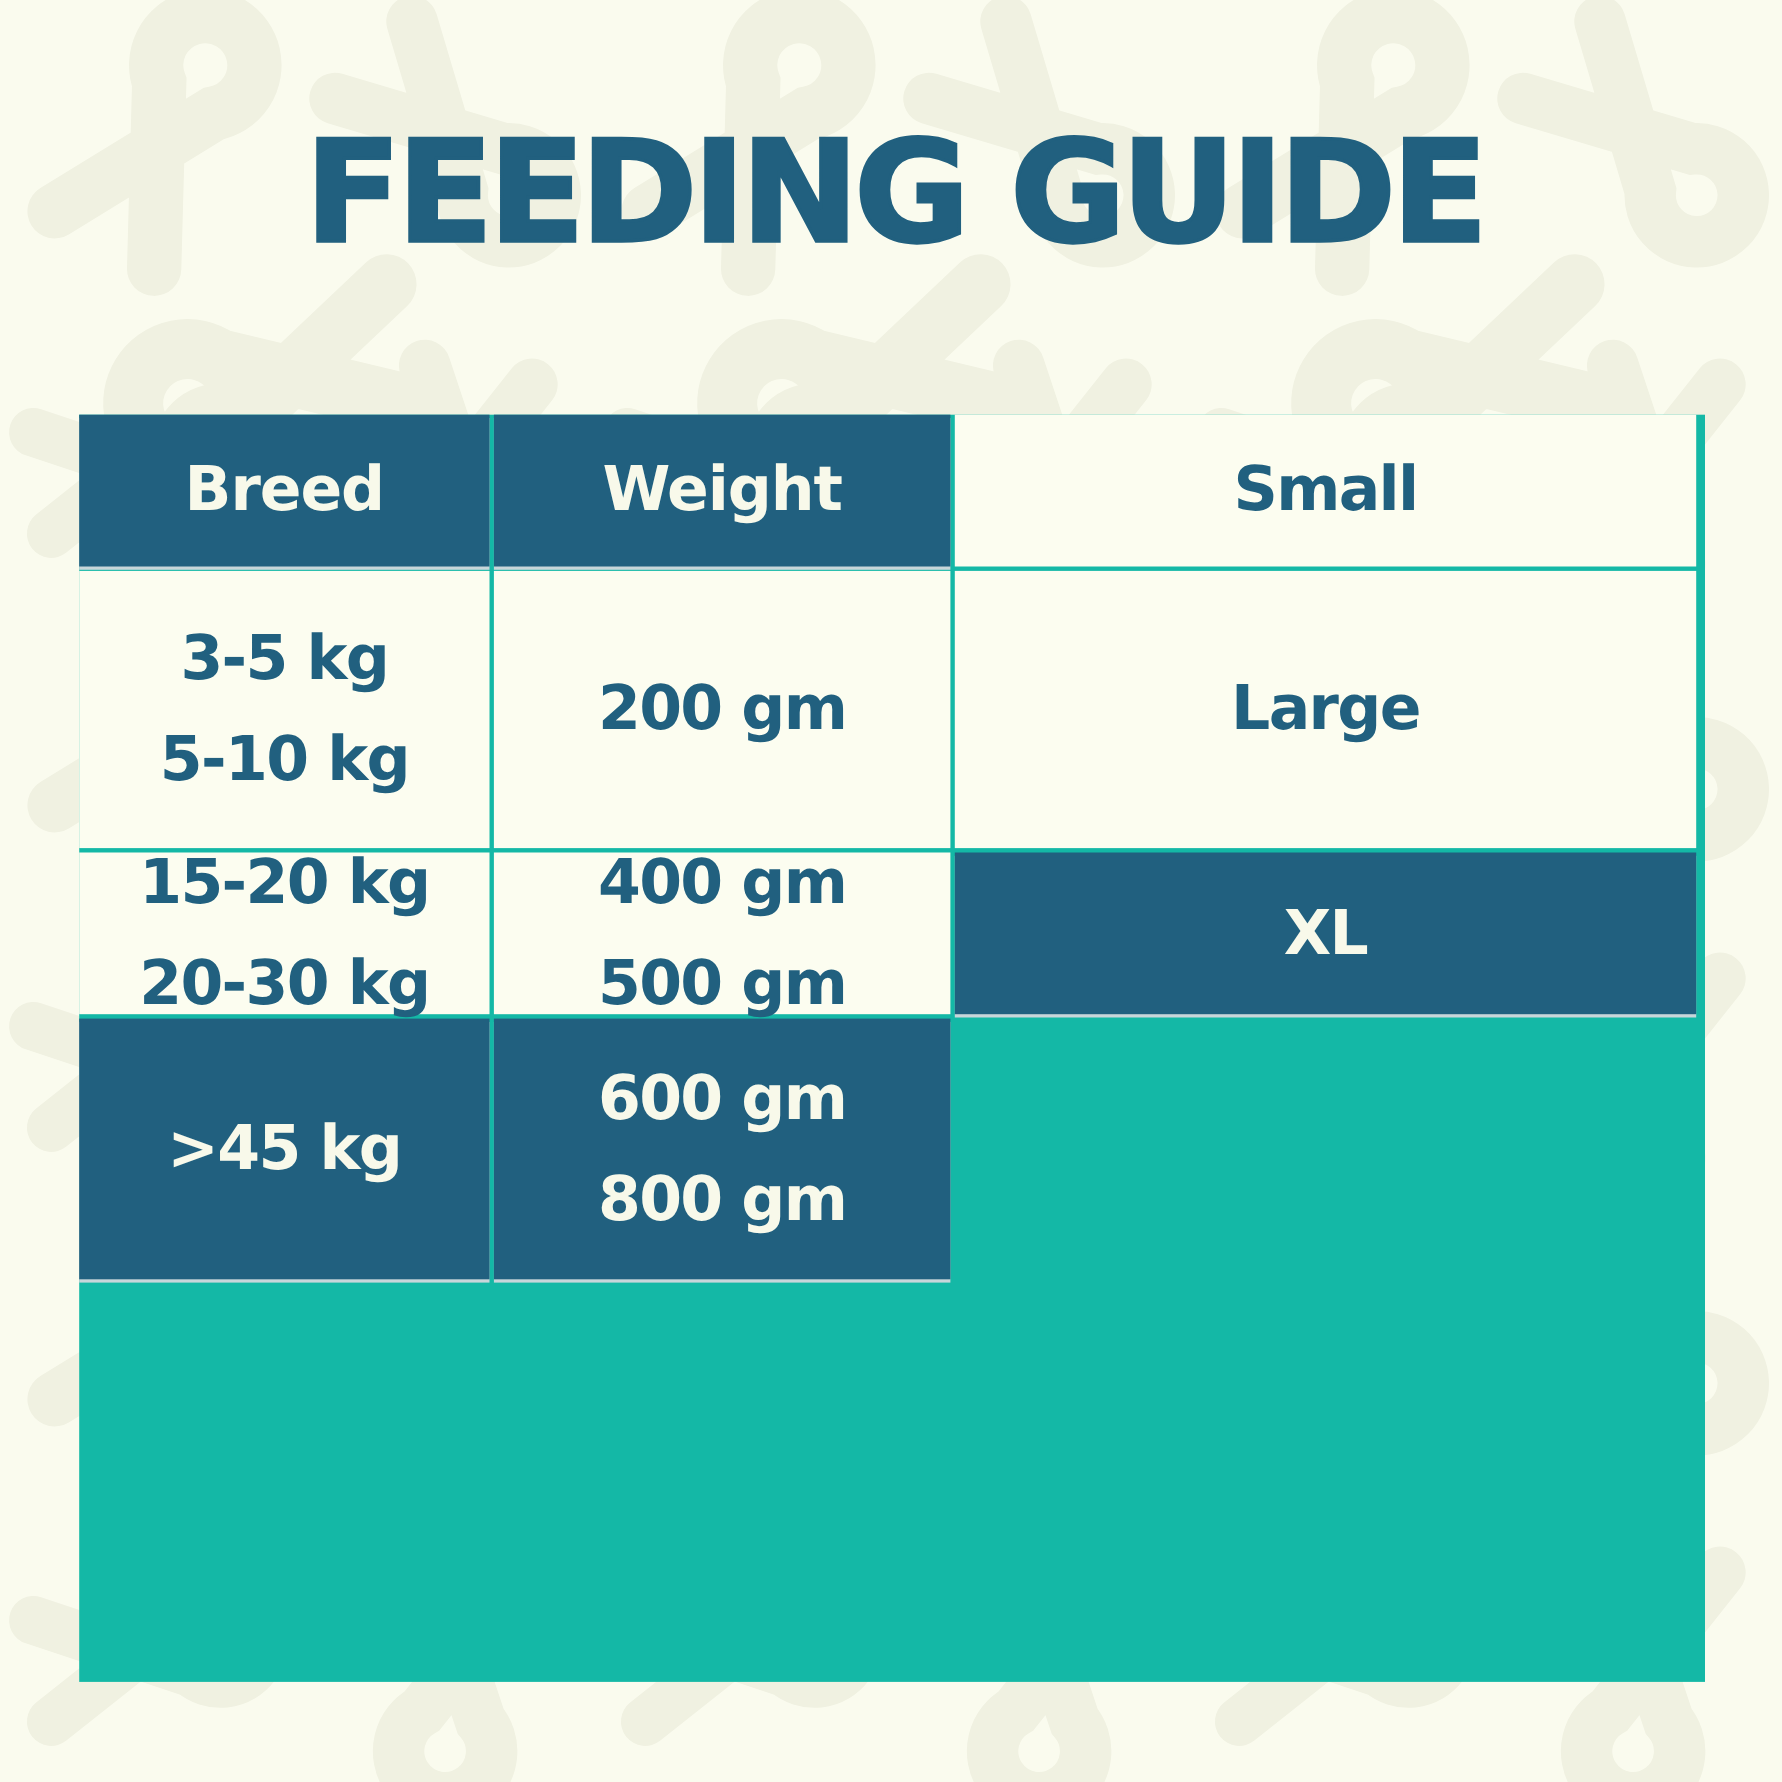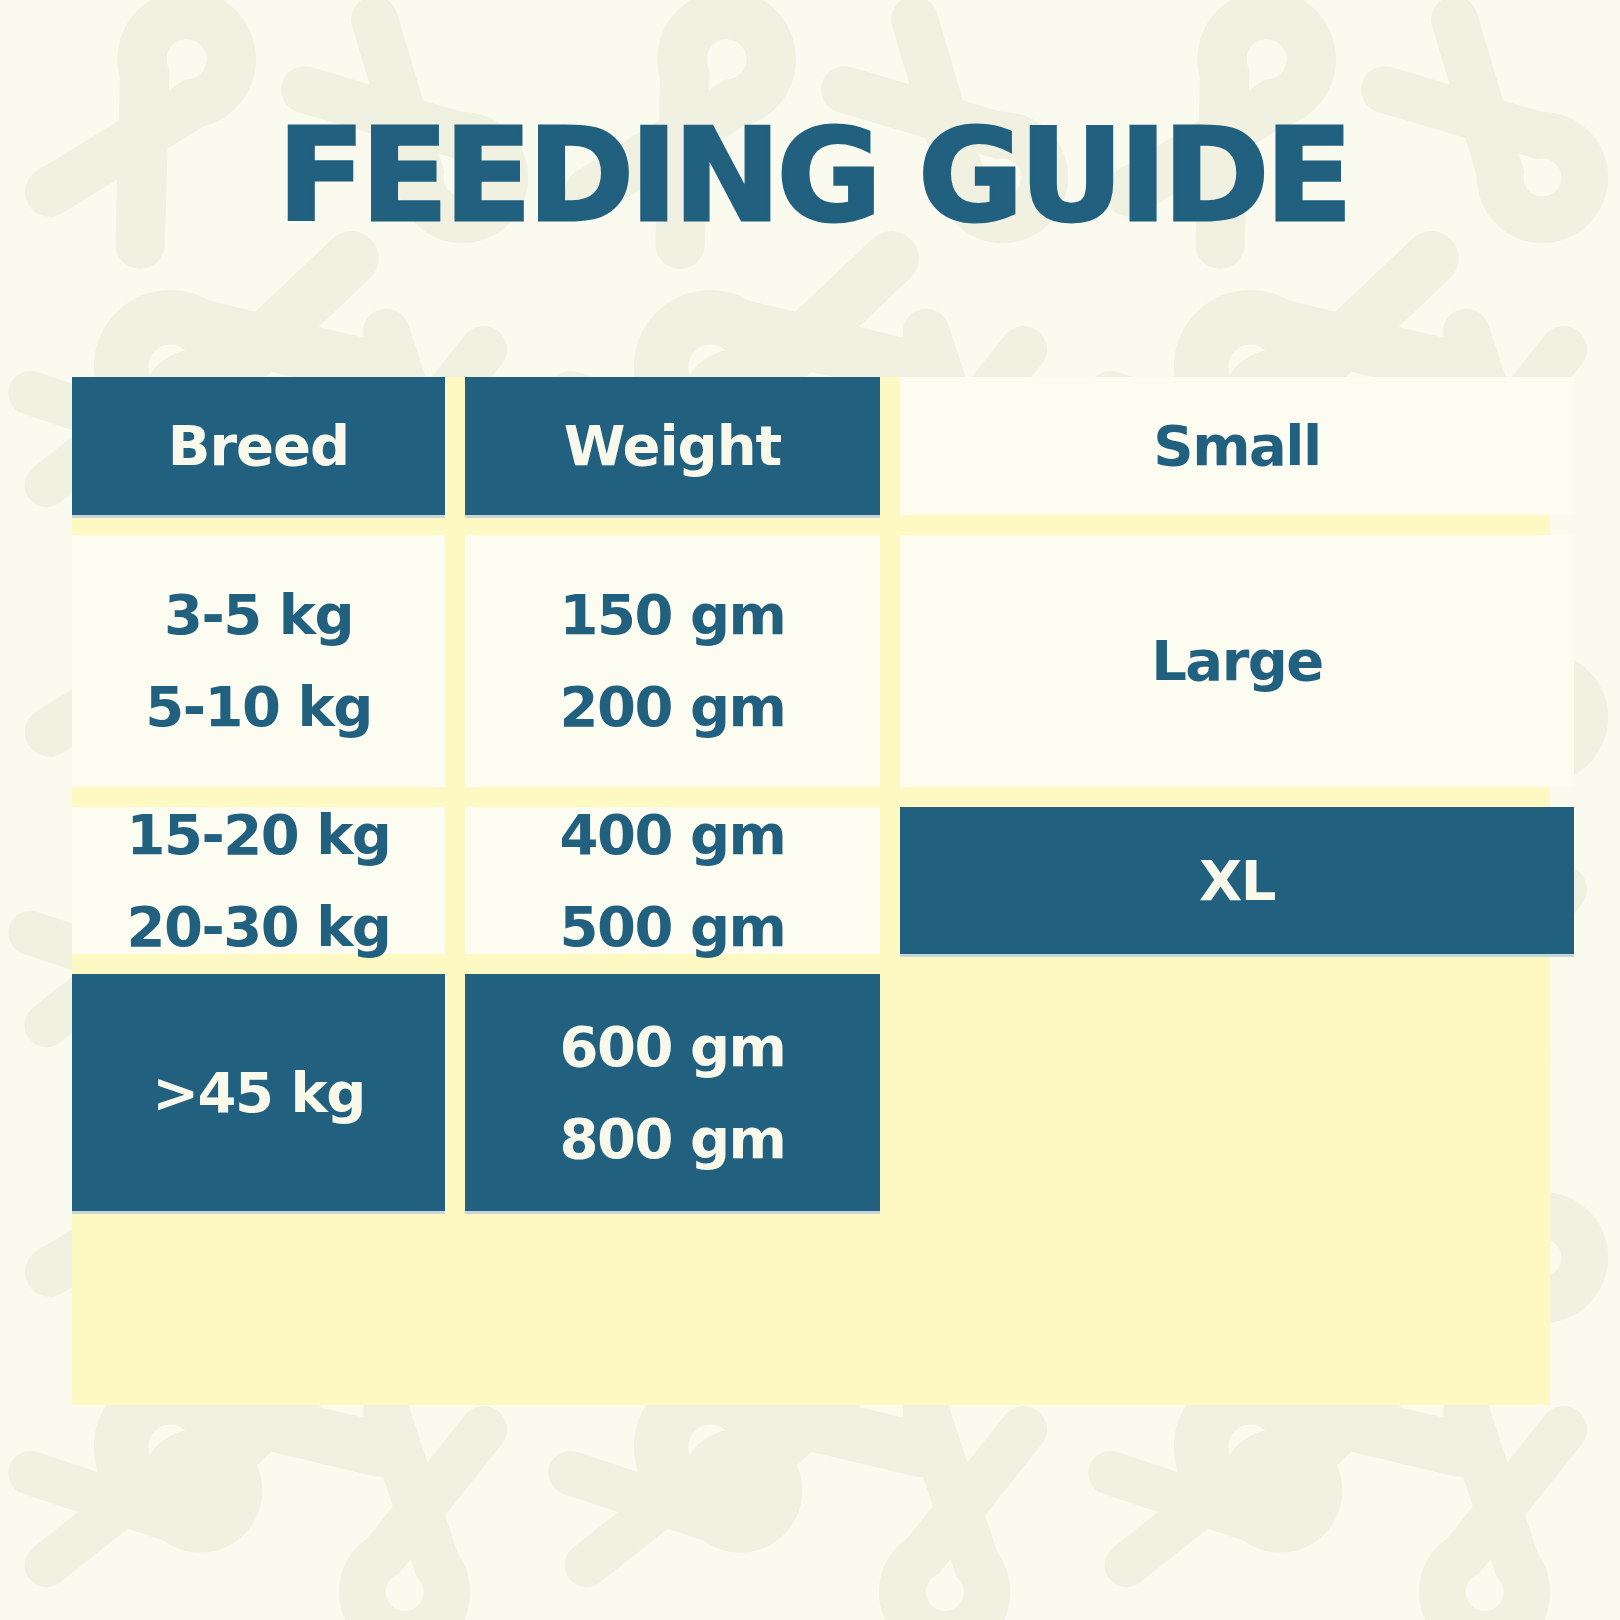--- a/index.html
+++ b/index.html
@@ -29,26 +29,26 @@
     font-weight: bold;
     letter-spacing: -4px;
     color: #21607F;
     -webkit-text-stroke: 3px #21607F;
     line-height: 130px;
     white-space: nowrap;
   }
   .feed-table {
     position: absolute;
     left: 72px; top: 377px;
-    width: 1478px; height: 1028px;
+    width: 1478px; height: 1152px;
     display: grid;
     grid-template-columns: 373px 415px 674px;
     grid-template-rows: 138px 252px 147px 237px 222px;
-    gap: 20px;
-    background: #fef9c3;
+    gap: 4px;
+    background: #14b8a6;
   }
   .cell {
     display: flex;
     flex-direction: column;
     align-items: center;
     justify-content: center;
     font-weight: bold;
     font-size: 56px;
     letter-spacing: -1.5px;
     text-align: center;
@@ -98,21 +98,20 @@
     </div>
 
     <div class="cell light">
       <div class="line">Small</div>
     </div>
     <div class="cell light">
       <div class="line">3-5 kg</div>
       <div class="line">5-10 kg</div>
     </div>
     <div class="cell light">
-      <div class="line">150 gm</div>
       <div class="line">200 gm</div>
     </div>
 
 
     <div class="cell light">
       <div class="line">Large</div>
     </div>
     <div class="cell light">
       <div class="line">15-20 kg</div>
       <div class="line">20-30 kg</div>

